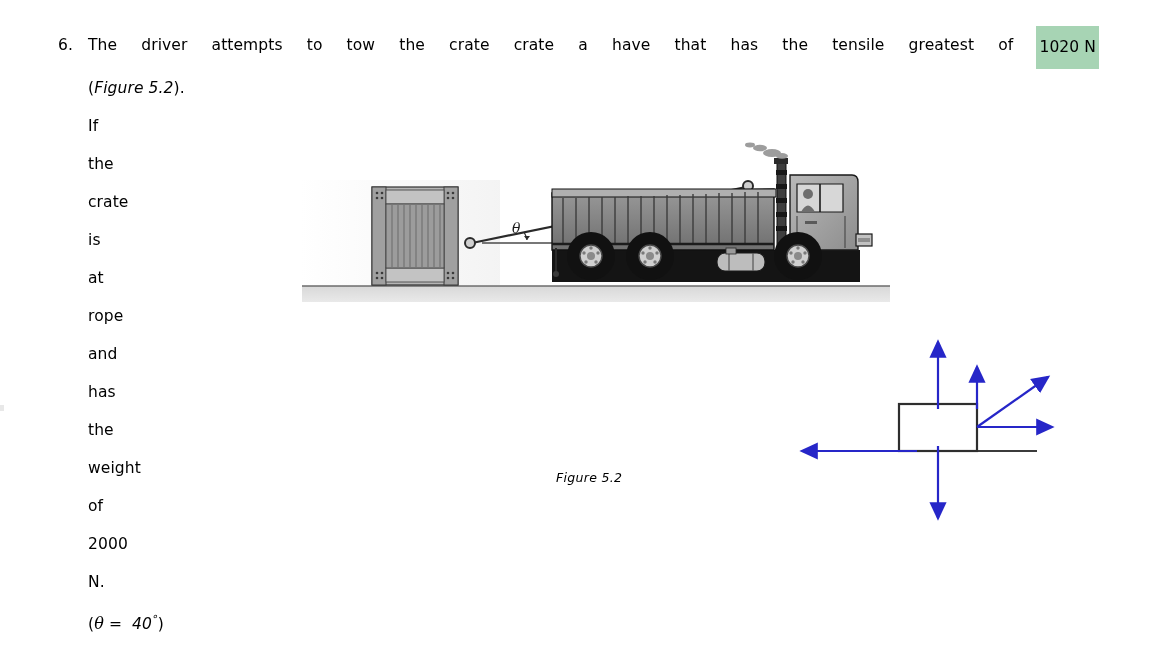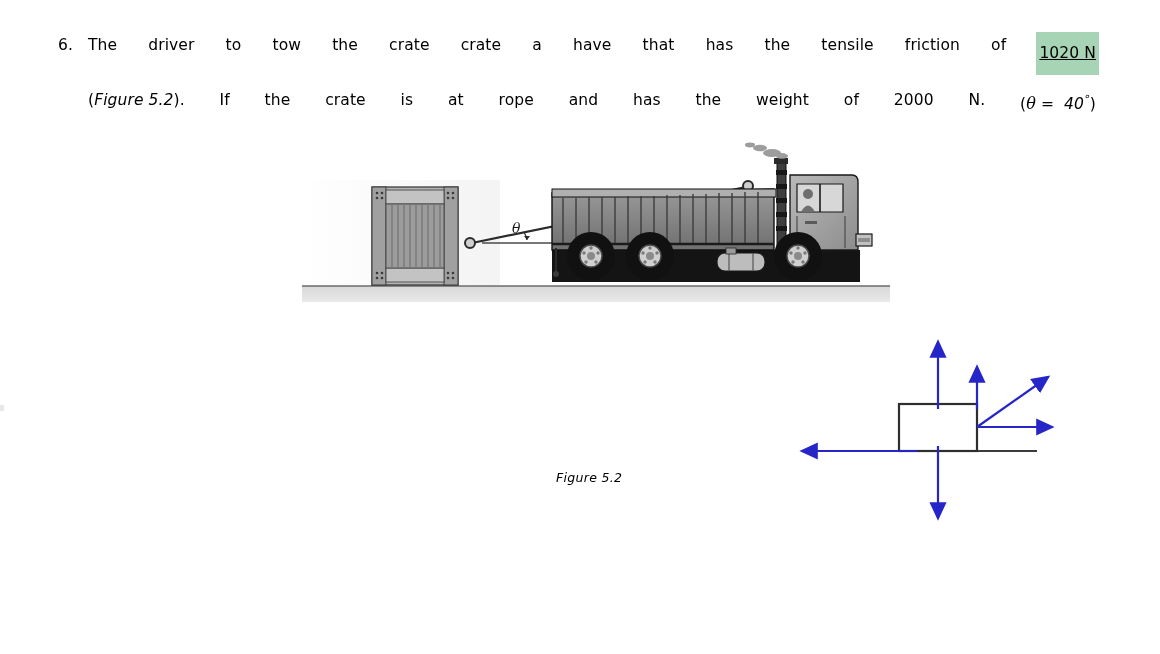--- a/index.html
+++ b/index.html
@@ -36,27 +36,27 @@
   }
   .just{
     display:flex;
     justify-content:space-between;
     width:1010px;
   }
   .just2{
     display:flex;
     justify-content:space-between;
     width:1008px;
+    flex-direction:column;
   }
   .w{display:inline-block;}
   .hl{
     background:#a7d4b4;
     padding:2px 3px 3px 3px;
-    margin:6px -1px;
-    text-decoration:underline;
+    margin:0 -1px;
   }
   .it{font-style:italic;}
   .theta{font-style:italic;font-family:"DejaVu Serif", serif;font-size:16px;}
   .deg{font-style:italic;font-size:11px;vertical-align:6px;display:inline-block;transform:skewX(-12deg);}
 
   
   .figure{position:absolute;left:0px;top:140px;width:1160px;height:220px;}
   .fig-caption{
     position:absolute;
     left:556px; top:330px;
@@ -81,32 +81,33 @@
   <div class="problem">
 
     <div class="prob-row">
       <div class="prob-num">6.</div>
       <div class="prob-body">
 
         <div class="line">
           <span class="just">
             <span class="w">The</span>
             <span class="w">driver</span>
+            <span class="w">attempts</span>
             <span class="w">to</span>
             <span class="w">tow</span>
             <span class="w">the</span>
             <span class="w">crate</span>
             <span class="w">crate</span>
             <span class="w">a</span>
             <span class="w">have</span>
             <span class="w">that</span>
             <span class="w">has</span>
             <span class="w">the</span>
             <span class="w">tensile</span>
-            <span class="w">friction</span>
+            <span class="w">greatest</span>
             <span class="w">of</span>
             <span class="w hl">1020 N</span>
           </span>
         </div>
 
         <div class="line">
           <span class="just2">
             <span class="w"><span>(</span><span class="it">Figure 5.2</span><span>).</span></span>
             <span class="w">If</span>
             <span class="w">the</span>

